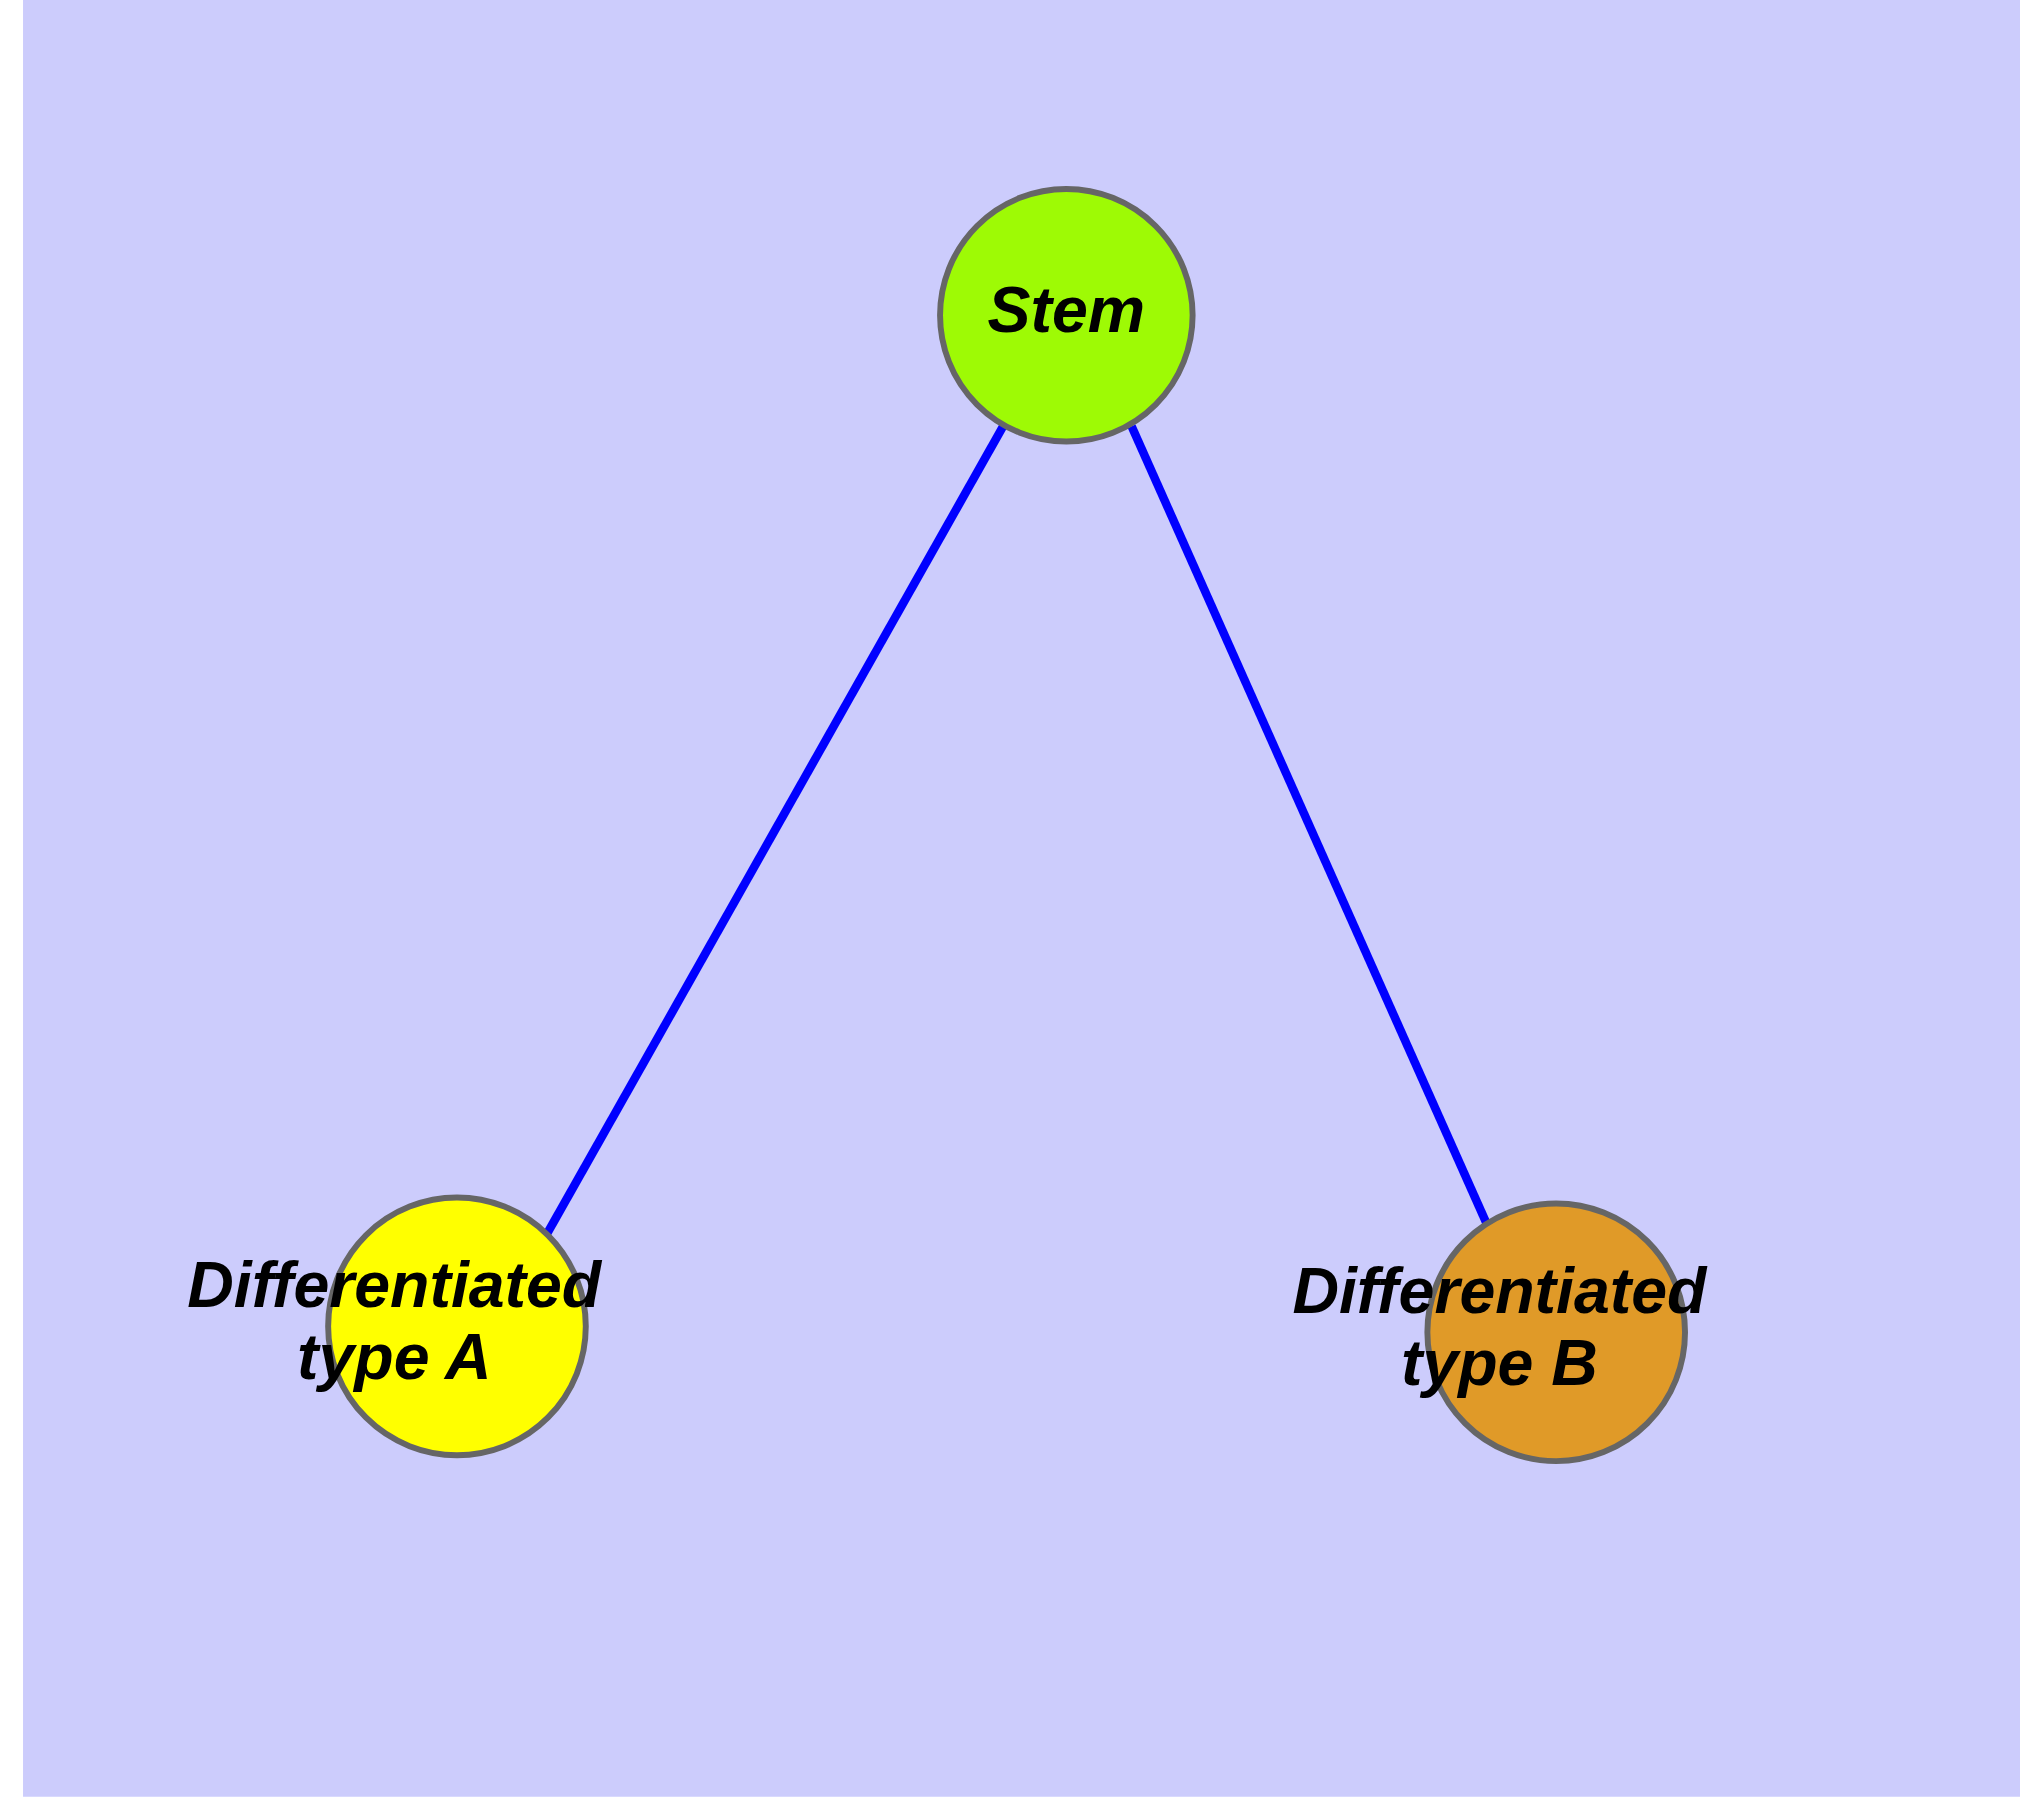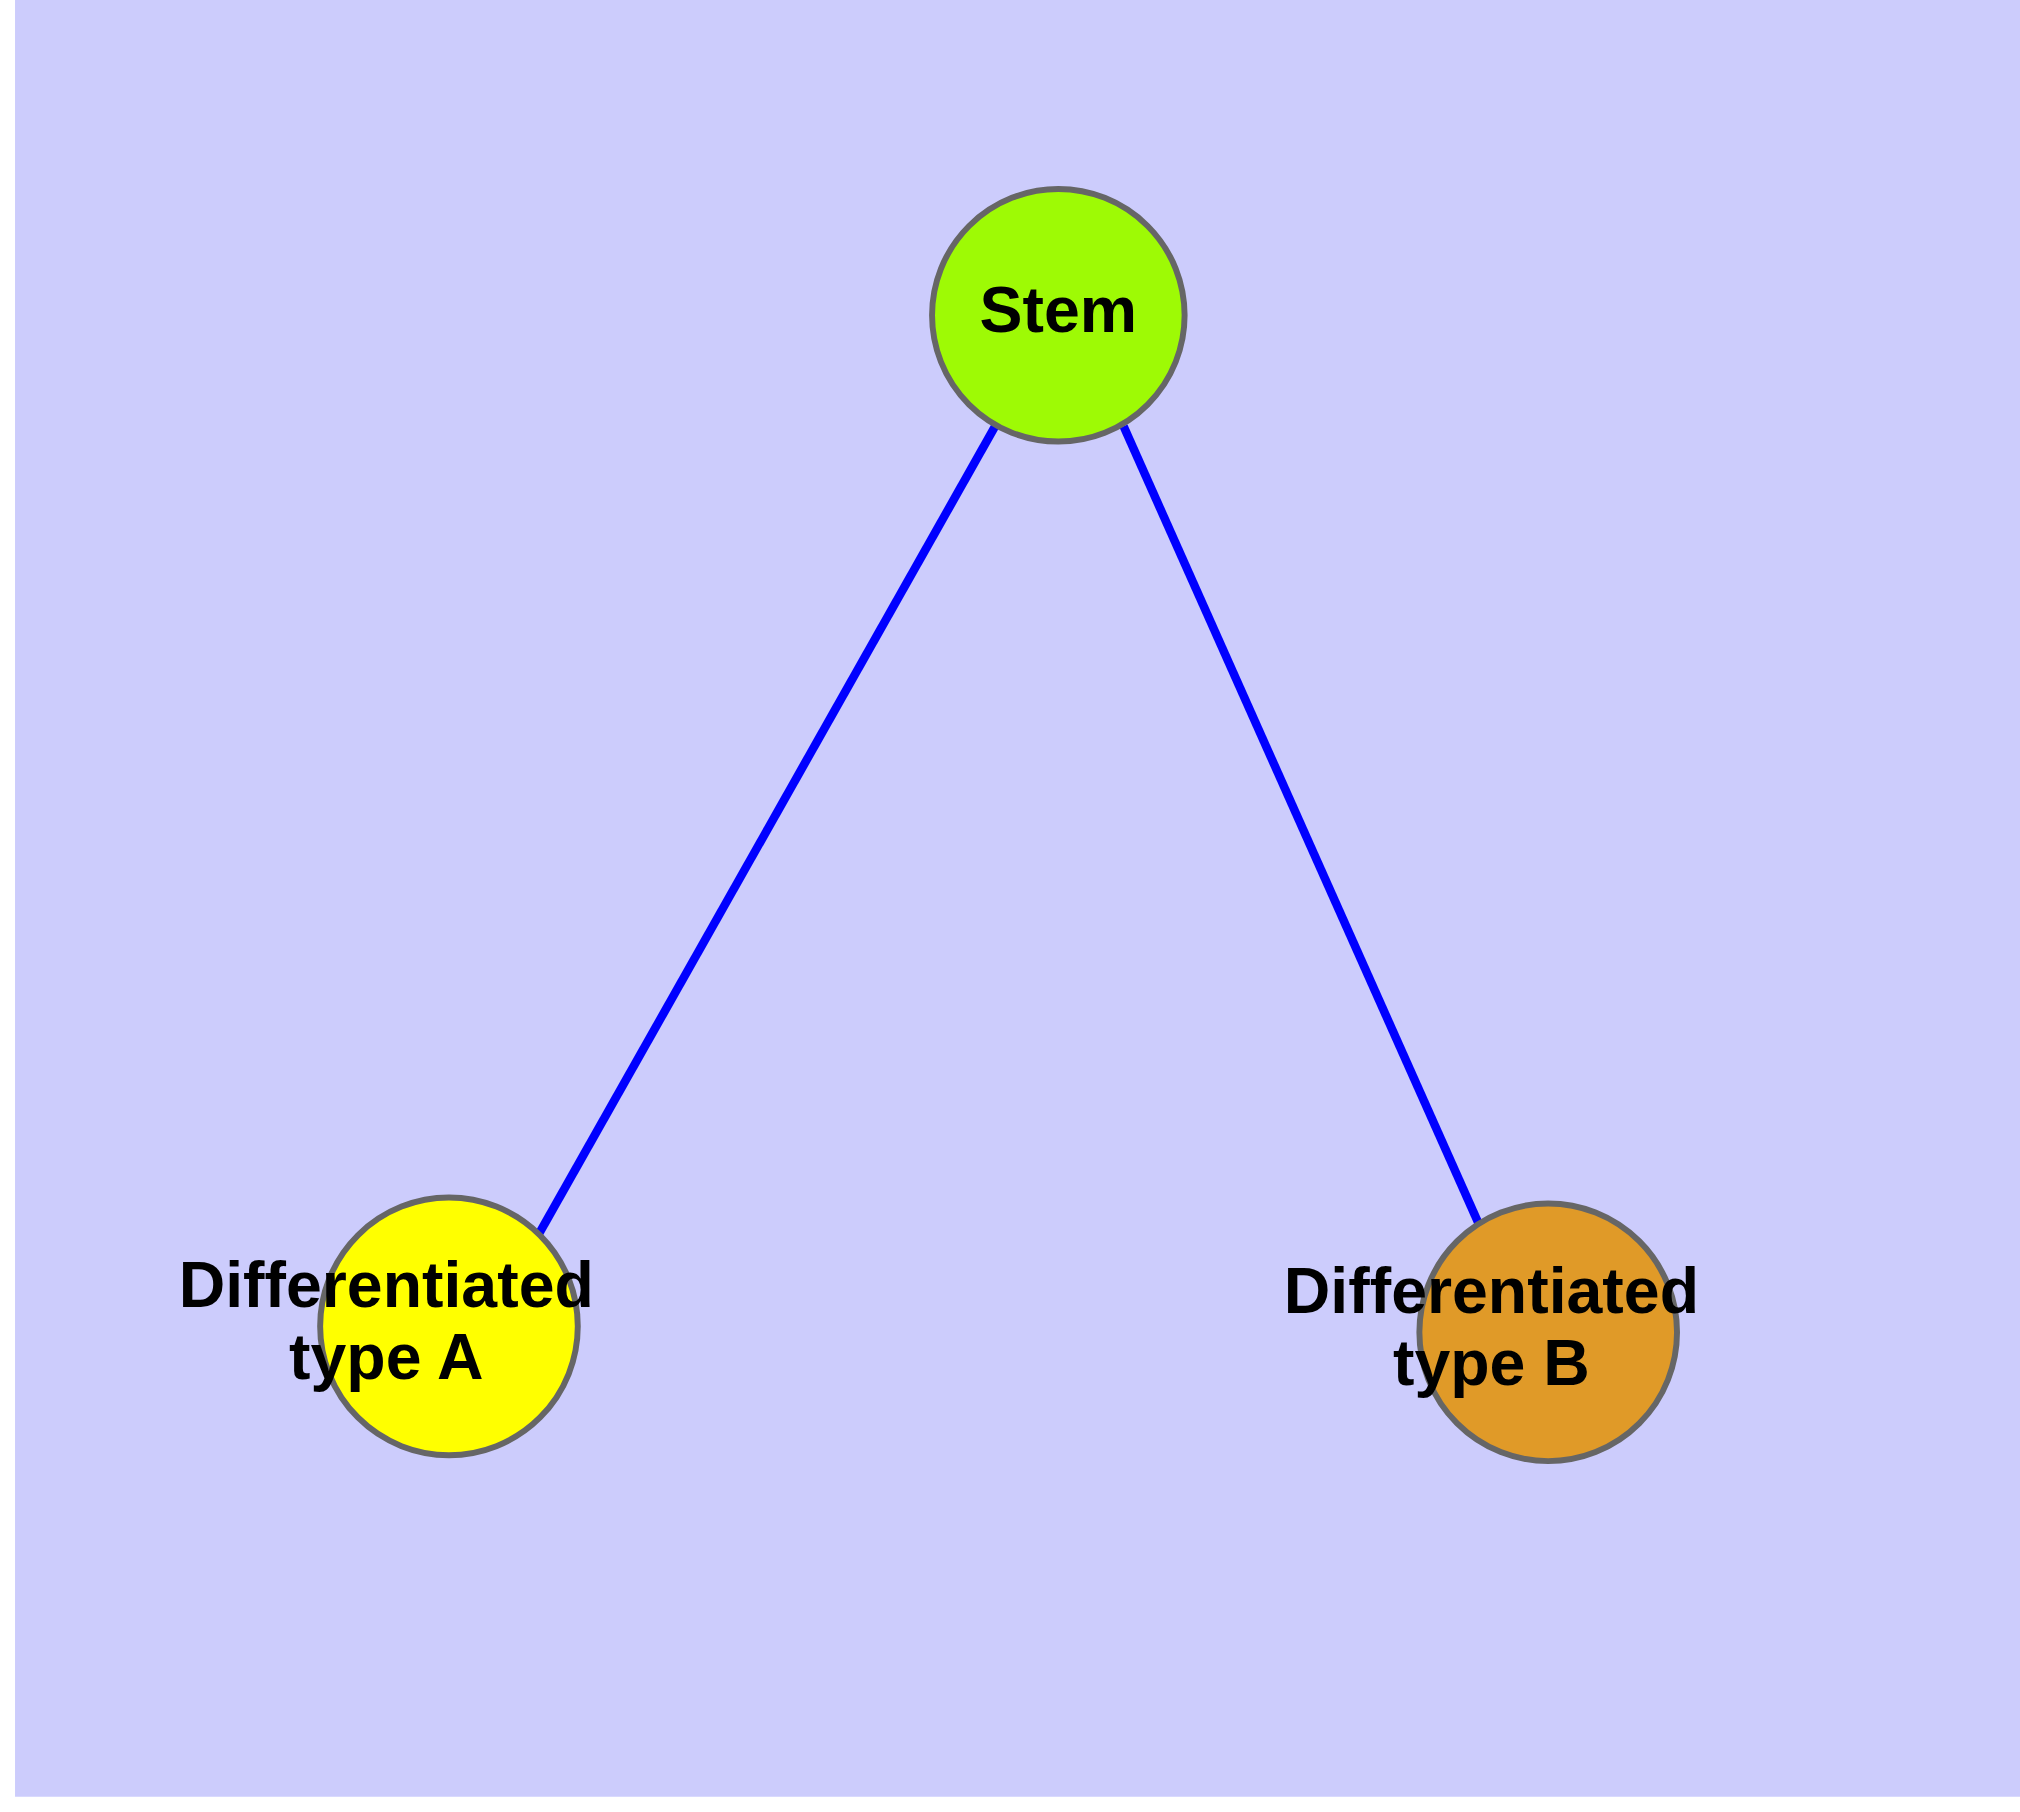--- a/index.html
+++ b/index.html
@@ -8,24 +8,25 @@
     background: #ffffff;
   }
   body {
     width: 2021px;
     height: 1812px;
     overflow: hidden;
     font-family: "Liberation Sans", sans-serif;
   }
   #graph-canvas {
     position: absolute;
-    left: 8px;
+    left: 16px;
     top: 0;
     width: 1940px;
     height: 1812px;
+    font-style: italic;
   }
   #graph-canvas svg {
     display: block;
   }
   .node-label {
     font-family: "Liberation Sans", sans-serif;
     font-weight: bold;
     fill: #000000;
     text-anchor: middle;
     dominant-baseline: middle;

